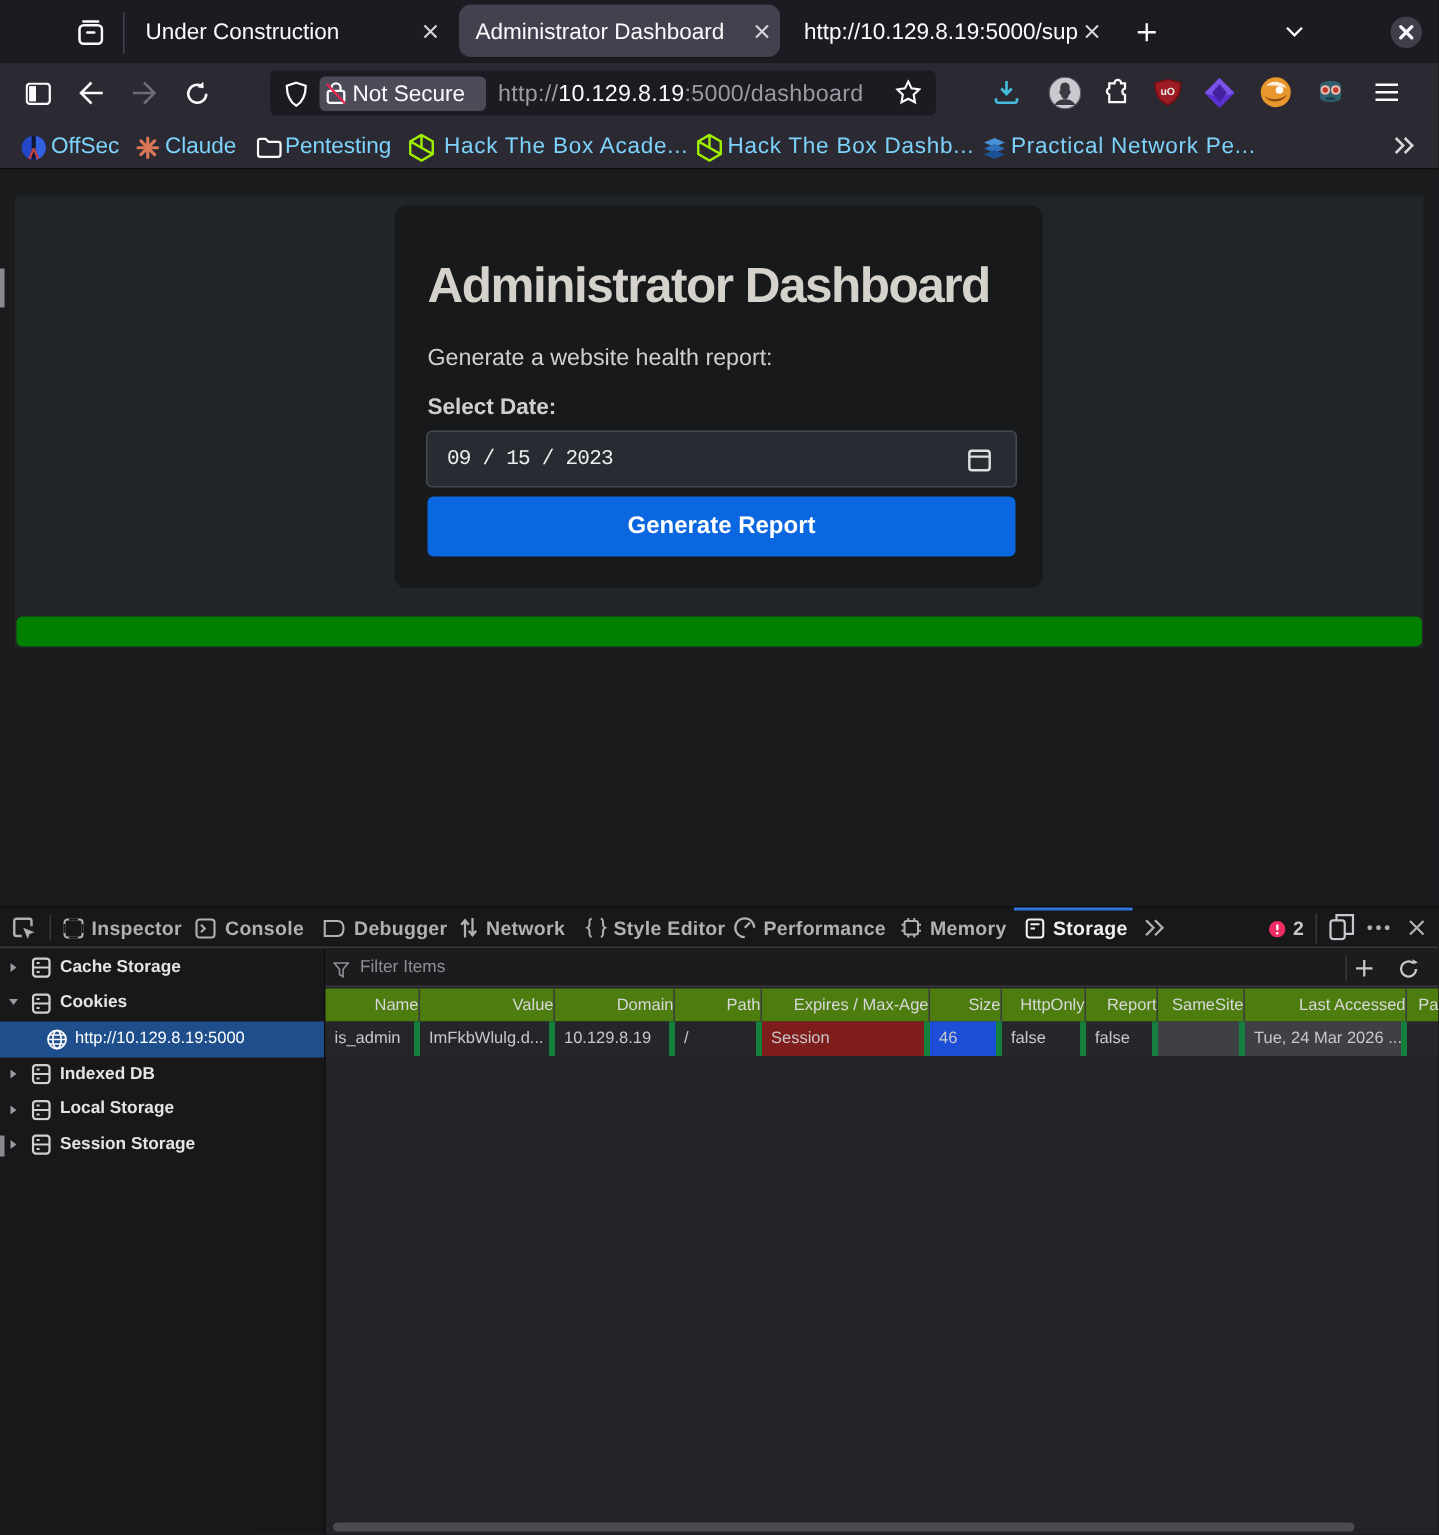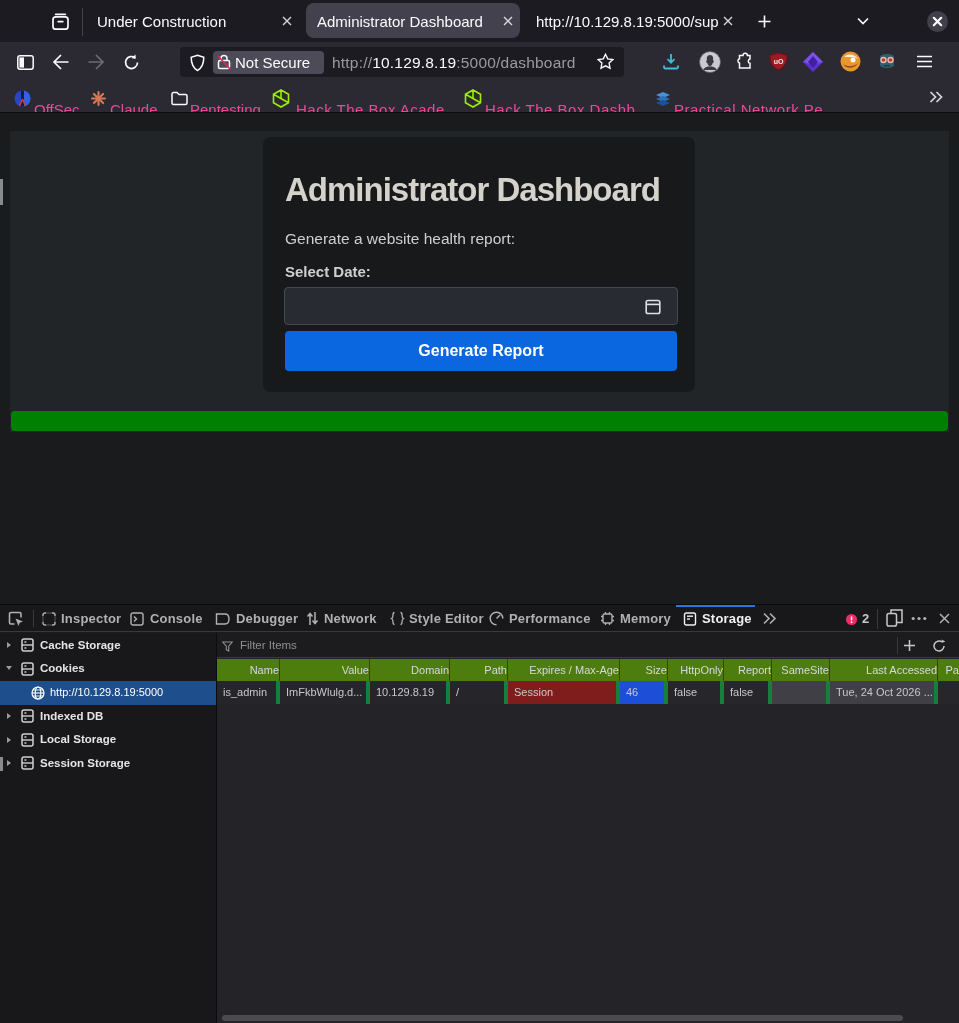--- a/index.html
+++ b/index.html
@@ -13,21 +13,21 @@
   .tabtxt { color:#fbfbfe; font-size:15px; white-space:nowrap; }
   #activetab { left:306px; top:3px; width:214px; height:34.5px; background:#42414d; border-radius:8px; }
 
   
   #toolwrap { left:0; top:42px; width:959px; height:70px; background:#2b2a33; }
   #urlfield { left:180px; top:47px; width:444px; height:30px; background:#1c1b22; border-radius:4px; }
   #chip { left:213px; top:51px; width:111px; height:23px; background:#4c4b57; border-radius:4px; }
   #chromeborder { left:0; top:112px; width:959px; height:1px; background:#0c0c0d; }
 
   
-  .bm { color:#ec4899; font-size:15px; top:101px; height:18px; line-height:18px; white-space:nowrap; }
+  .bm { color:#7dd3fc; font-size:15px; top:89px; height:18px; line-height:18px; white-space:nowrap; }
 
   
   #content { left:0; top:113px; width:959px; height:491px; background:#191b1d; }
   #container { left:10px; top:18px; width:939px; height:301px; background:#212527; }
   #card { left:253px; top:6px; width:432px; height:255px; background:#17191a; border-radius:8px; }
   #h1 { left:22px; top:36px; color:#d5d2cc; font-size:33px; letter-spacing:-1px; line-height:1; font-weight:bold; white-space:nowrap; }
   .cardtext { color:#cfcfcf; font-size:15.5px; line-height:1; white-space:nowrap; }
   #dateinput { left:21px; top:150px; width:394px; height:38px; background:#282b31; border:1px solid #454a52; border-radius:4px; }
   #datetext { font-family:"Liberation Mono", monospace; font-size:14px; letter-spacing:-0.5px; color:#eceded; left:13px; top:0; line-height:36px; }
   #genbtn { left:22px; top:194px; width:392px; height:40px; background:#0b67e0; border-radius:4px; color:#fff; font-size:16px; font-weight:bold; text-align:center; line-height:40px; }
@@ -208,20 +208,21 @@
   </svg>
   <div class="abs" id="chromeborder"></div>
 
   <div class="abs" id="content">
     <div class="abs" id="container">
       <div class="abs" id="card">
         <div class="abs" id="h1">Administrator Dashboard</div>
         <div class="cardtext abs" style="left:22px; top:94px;">Generate a website health report:</div>
         <div class="cardtext abs" style="left:22px; top:127px; font-weight:bold; font-size:15px;">Select Date:</div>
         <div class="abs" id="dateinput">
+          <div class="abs" id="datetext">09 / 15 / 2023</div>
           <svg class="abs" style="left:360px; top:10px;" width="16" height="17" viewBox="0 0 16 17">
             <rect x="1.2" y="2.5" width="13.6" height="13" rx="1.8" fill="none" stroke="#dfe0e1" stroke-width="1.6"></rect>
             <line x1="1.2" y1="6.4" x2="14.8" y2="6.4" stroke="#dfe0e1" stroke-width="1.6"></line>
             <line x1="4.8" y1="0.8" x2="4.8" y2="3" stroke="#dfe0e1" stroke-width="1.6" opacity="0"></line>
           </svg>
         </div>
         <div class="abs" id="genbtn">Generate Report</div>
       </div>
       <div class="abs" id="greenbar"></div>
     </div>
@@ -384,17 +385,17 @@
 
     <div class="td" style="left:217px; width:63px; background:#26262a;">is_admin</div>
     <div class="td" style="left:280px; width:90px; background:#26262a;">ImFkbWlulg.d...</div>
     <div class="td" style="left:370px; width:80px; background:#26262a;">10.129.8.19</div>
     <div class="td" style="left:450px; width:58px; background:#26262a;">/</div>
     <div class="td" style="left:508px; width:112px; background:#7f1d1d;">Session</div>
     <div class="td" style="left:620px; width:48px; background:#1d4ed8;">46</div>
     <div class="td" style="left:668px; width:56px; background:#27272b;">false</div>
     <div class="td" style="left:724px; width:48px; background:#27272b;">false</div>
     <div class="td" style="left:772px; width:58px; background:#3f3f45;"></div>
-    <div class="td" style="left:830px; width:108px; background:#3f3f45;">Tue, 24 Oct 2026 ...</div>
+    <div class="td" style="left:830px; width:108px; background:#3f3f45;">Tue, 24 Mar 2026 ...</div>
     <div class="td" style="left:938px; width:21px; border-right:none; background:#27272b;"></div>
 
     <div class="abs" style="left:222px; top:382px; width:681px; height:6px; background:#4b4b50; border-radius:3px;"></div>
   </div>
 
 </body></html>

